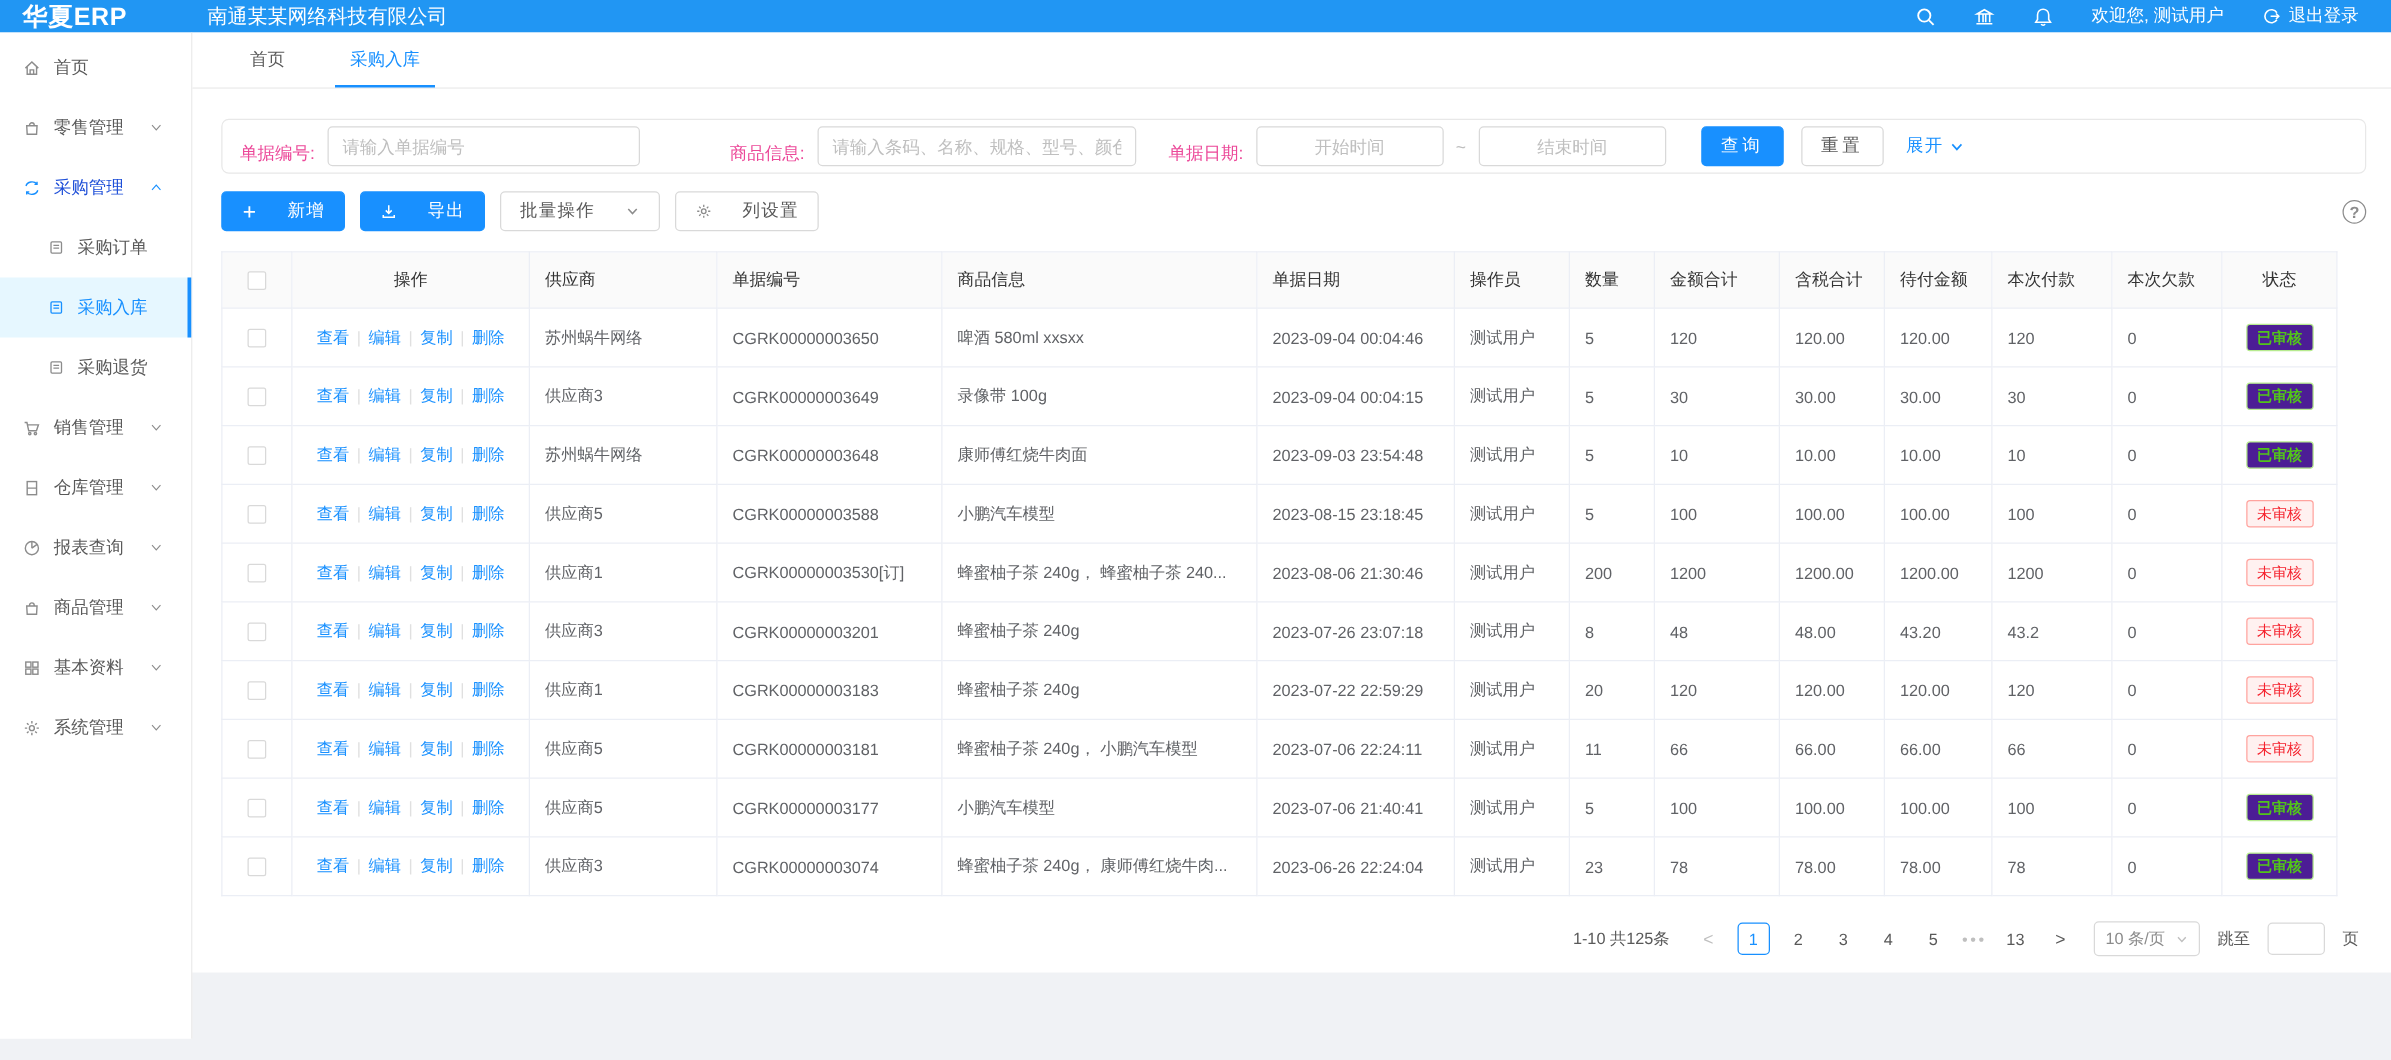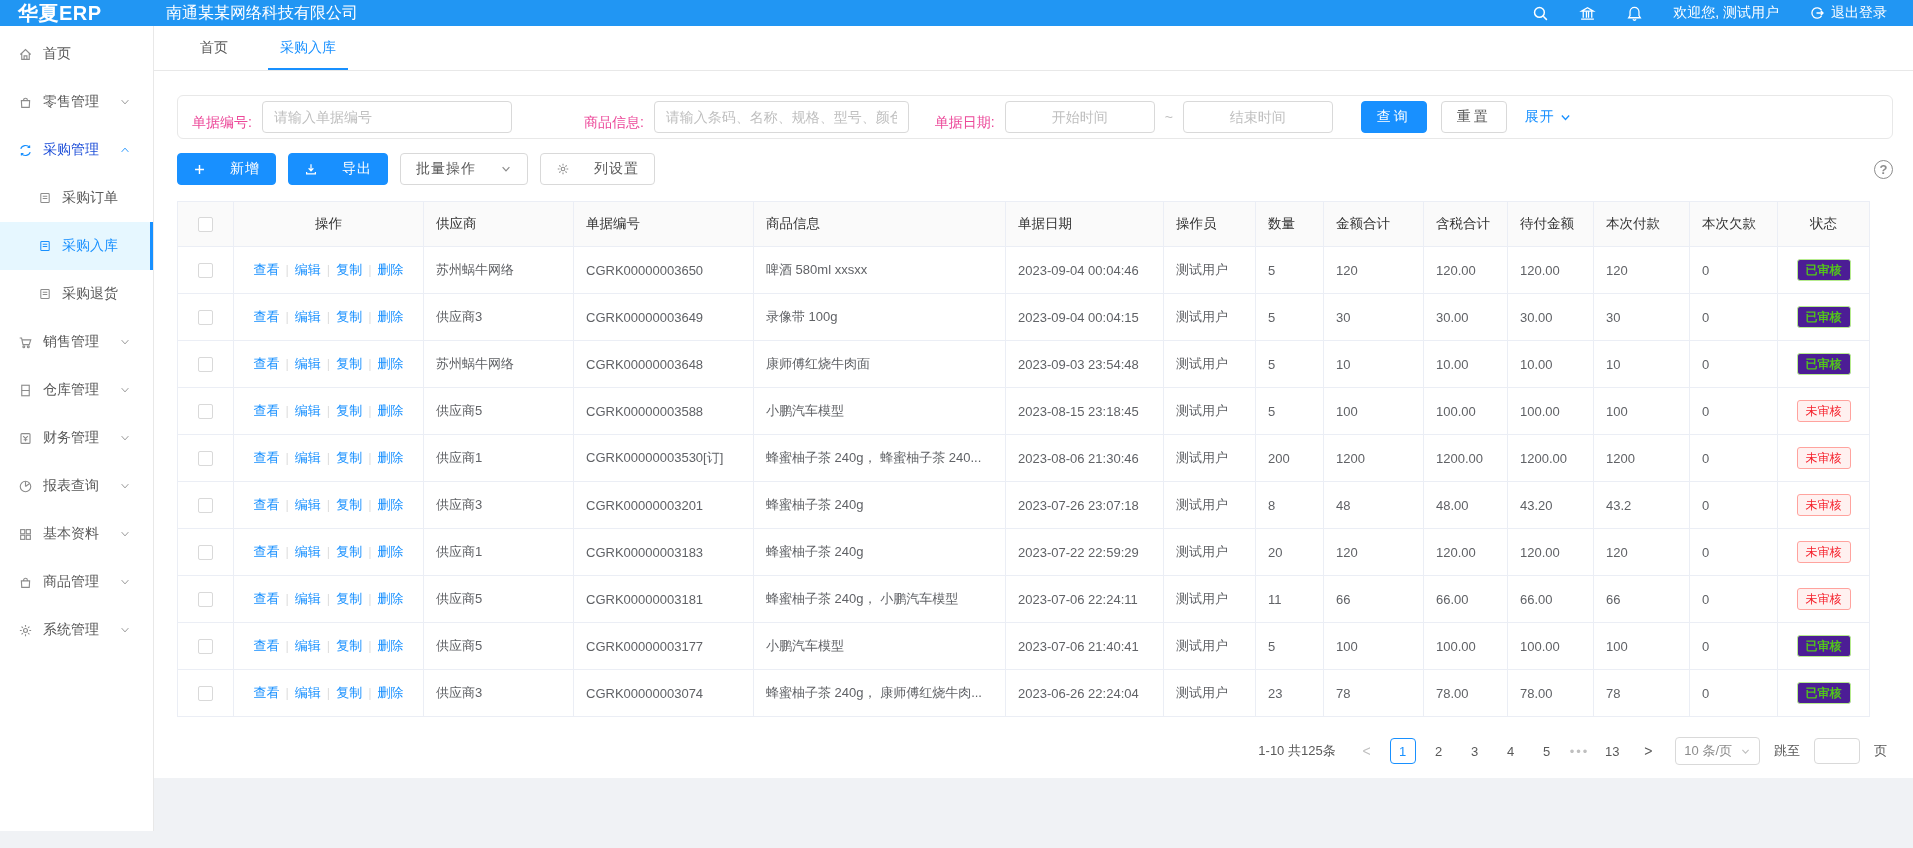--- a/index.html
+++ b/index.html
@@ -211,68 +211,54 @@
         <span class="side-label">仓库管理</span>
         <span class="icon chev">
           <svg viewBox="0 0 16 16" width="12" height="12" fill="none" stroke="currentColor" stroke-width="1.2">
             <path d="M3.5 5.5 L8 10.5 L12.5 5.5"></path>
           </svg>
         </span>
       </div>
       <div class="side-item">
         <span class="icon">
           <svg viewBox="0 0 16 16" width="15" height="15" fill="none" stroke="currentColor" stroke-width="1.2">
-            <rect x="3.2" y="2.8" width="9.6" height="10.4" rx="1"></rect>
-            <path d="M5.5 5.5 L8 8 L10.5 5.5 M8 8 V11 M6 9.3 H10"></path>
-          </svg>
-        </span>
-        <span class="side-label">财务管理</span>
-        <span class="icon chev">
-          <svg viewBox="0 0 16 16" width="12" height="12" fill="none" stroke="currentColor" stroke-width="1.2">
-            <path d="M3.5 5.5 L8 10.5 L12.5 5.5"></path>
-          </svg>
-        </span>
-      </div>
-      <div class="side-item">
-        <span class="icon">
-          <svg viewBox="0 0 16 16" width="15" height="15" fill="none" stroke="currentColor" stroke-width="1.2">
             <circle cx="8" cy="8" r="5.6"></circle>
             <path d="M8 8 V2.4 M8 8 L12.4 4.8"></path>
           </svg>
         </span>
         <span class="side-label">报表查询</span>
+        <span class="icon chev">
+          <svg viewBox="0 0 16 16" width="12" height="12" fill="none" stroke="currentColor" stroke-width="1.2">
+            <path d="M3.5 5.5 L8 10.5 L12.5 5.5"></path>
+          </svg>
+        </span>
+      </div>
+      <div class="side-item">
+        <span class="icon">
+          <svg viewBox="0 0 16 16" width="15" height="15" fill="none" stroke="currentColor" stroke-width="1.2">
+            <path d="M3.6 6.2 H12.4 L12 13.2 H4 Z M6 6.2 V5.5 a2 2 0 0 1 4 0 V6.2"></path>
+          </svg>
+        </span>
+        <span class="side-label">商品管理</span>
         <span class="icon chev">
           <svg viewBox="0 0 16 16" width="12" height="12" fill="none" stroke="currentColor" stroke-width="1.2">
             <path d="M3.5 5.5 L8 10.5 L12.5 5.5"></path>
           </svg>
         </span>
       </div>
       <div class="side-item">
         <span class="icon">
           <svg viewBox="0 0 16 16" width="15" height="15" fill="none" stroke="currentColor" stroke-width="1.2">
             <rect x="2.8" y="2.8" width="4.4" height="4.4"></rect>
             <rect x="8.8" y="2.8" width="4.4" height="4.4"></rect>
             <rect x="2.8" y="8.8" width="4.4" height="4.4"></rect>
             <rect x="8.8" y="8.8" width="4.4" height="4.4"></rect>
           </svg>
         </span>
         <span class="side-label">基本资料</span>
-        <span class="icon chev">
-          <svg viewBox="0 0 16 16" width="12" height="12" fill="none" stroke="currentColor" stroke-width="1.2">
-            <path d="M3.5 5.5 L8 10.5 L12.5 5.5"></path>
-          </svg>
-        </span>
-      </div>
-      <div class="side-item">
-        <span class="icon">
-          <svg viewBox="0 0 16 16" width="15" height="15" fill="none" stroke="currentColor" stroke-width="1.2">
-            <path d="M3.6 6.2 H12.4 L12 13.2 H4 Z M6 6.2 V5.5 a2 2 0 0 1 4 0 V6.2"></path>
-          </svg>
-        </span>
-        <span class="side-label">商品管理</span>
         <span class="icon chev">
           <svg viewBox="0 0 16 16" width="12" height="12" fill="none" stroke="currentColor" stroke-width="1.2">
             <path d="M3.5 5.5 L8 10.5 L12.5 5.5"></path>
           </svg>
         </span>
       </div>
       <div class="side-item">
         <span class="icon">
           <svg viewBox="0 0 16 16" width="15" height="15" fill="none" stroke="currentColor" stroke-width="1.2">
             <circle cx="8" cy="8" r="2.1"></circle>

